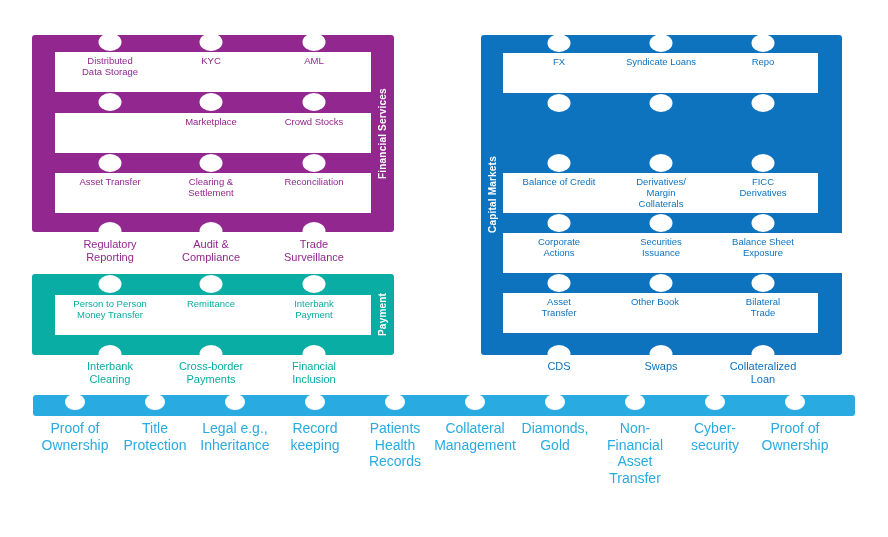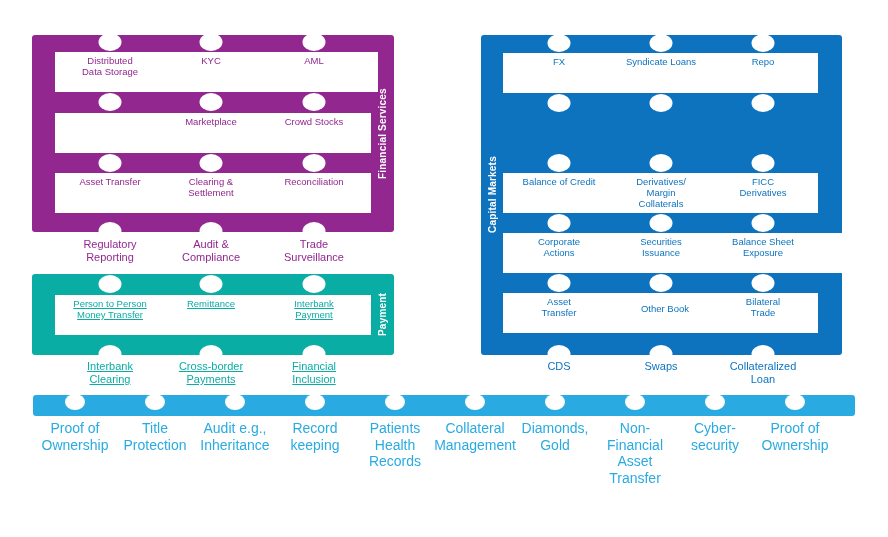--- a/index.html
+++ b/index.html
@@ -16,21 +16,21 @@
   .row { position:absolute; background:#ffffff; height:40px; }
   .row-fs  { left:23px; width:316px; }
   .row-cm  { left:22px; width:315px; }
   .row-cm-wide { left:22px; width:339px; }
 
   .cell {
     position:absolute; top:3px; width:118px; transform:translateX(-50%);
     text-align:center; font-size:9.5px; line-height:1.18; white-space:pre-line;
   }
   .t-purple { color:var(--purple,#92278F); }
-  .t-teal   { color:var(--teal,#0AADA3);text-decoration:underline; }
+  .t-teal   { color:var(--teal,#0AADA3); }
   .t-blue   { color:var(--blue,#0D73BF); }
   .t-lblue  { color:var(--light-blue,#29ABE2); }
 
   .dot {
     position:absolute; width:23px; height:18px; border-radius:50%;
     background:#ffffff; transform:translate(-50%,-50%);
   }
   .dot-bar { width:20px; height:16px; }
 
   .vlabel {
@@ -61,21 +61,21 @@
   }
   .bar-label { position:absolute; top:420px; width:82px; transform:translateX(-50%);
     text-align:center; font-size:14px; line-height:1.18; white-space:pre-line; }
 </style>
 </head>
 <body>
 
 <div class="canvas">
 
   <div class="block block-fs">
-    <div class="row row-fs" style="top:17px;padding-left:7px;">
+    <div class="row row-fs" style="top:17px;">
       <div class="cell t-purple" style="left:55px;">Distributed
 Data Storage</div>
       <div class="cell t-purple" style="left:156px;">KYC</div>
       <div class="cell t-purple" style="left:259px;">AML</div>
     </div>
     <div class="row row-fs" style="top:78px;">
       <div class="cell t-purple" style="left:59px;margin-top:47px;">E-Identity</div>
       <div class="cell t-purple" style="left:156px;">Marketplace</div>
       <div class="cell t-purple" style="left:259px;">Crowd Stocks</div>
     </div>
@@ -147,21 +147,21 @@
       <div class="cell t-blue" style="left:56px;">Corporate
 Actions</div>
       <div class="cell t-blue" style="left:158px;">Securities
 Issuance</div>
       <div class="cell t-blue" style="left:260px;">Balance Sheet
 Exposure</div>
     </div>
     <div class="row row-cm" style="top:258px;">
       <div class="cell t-blue" style="left:56px;">Asset
 Transfer</div>
-      <div class="cell t-blue" style="left:162px;margin-top:7px;">Other Book</div>
+      <div class="cell t-blue" style="left:152px;">Other Book</div>
       <div class="cell t-blue" style="left:260px;">Bilateral
 Trade</div>
     </div>
     <div class="dot" style="left:78px;top:8px;"></div>
     <div class="dot" style="left:180px;top:8px;"></div>
     <div class="dot" style="left:282px;top:8px;"></div>
     <div class="dot" style="left:78px;top:68px;"></div>
     <div class="dot" style="left:180px;top:68px;"></div>
     <div class="dot" style="left:282px;top:68px;"></div>
     <div class="dot" style="left:78px;top:128px;"></div>
@@ -193,21 +193,21 @@
     <div class="dot dot-bar" style="left:442px;top:7px;"></div>
     <div class="dot dot-bar" style="left:522px;top:7px;"></div>
     <div class="dot dot-bar" style="left:602px;top:7px;"></div>
     <div class="dot dot-bar" style="left:682px;top:7px;"></div>
     <div class="dot dot-bar" style="left:762px;top:7px;"></div>
   </div>
   <div class="bar-label t-lblue" style="left:75px;">Proof of
 Ownership</div>
   <div class="bar-label t-lblue" style="left:155px;">Title
 Protection</div>
-  <div class="bar-label t-lblue" style="left:235px;">Audit e.g.,
+  <div class="bar-label t-lblue" style="left:235px;">Legal e.g.,
 Inheritance</div>
   <div class="bar-label t-lblue" style="left:315px;">Record keeping</div>
   <div class="bar-label t-lblue" style="left:395px;">Patients
 Health
 Records</div>
   <div class="bar-label t-lblue" style="left:475px;">Collateral
 Management</div>
   <div class="bar-label t-lblue" style="left:555px;">Diamonds,
 Gold</div>
   <div class="bar-label t-lblue" style="left:635px;">Non-Financial

